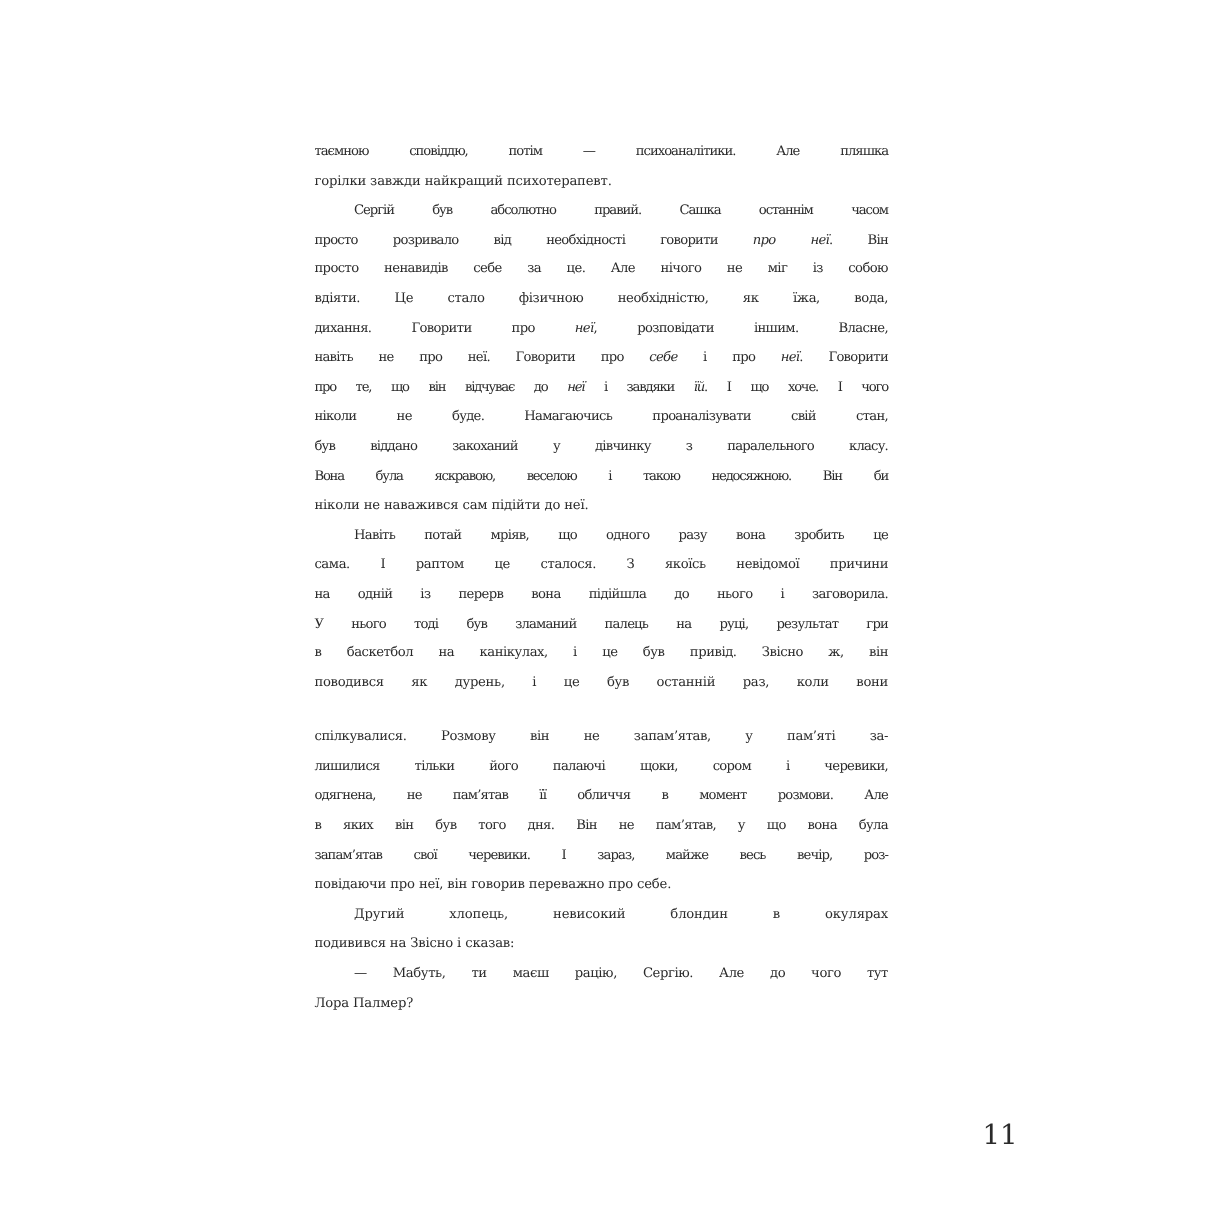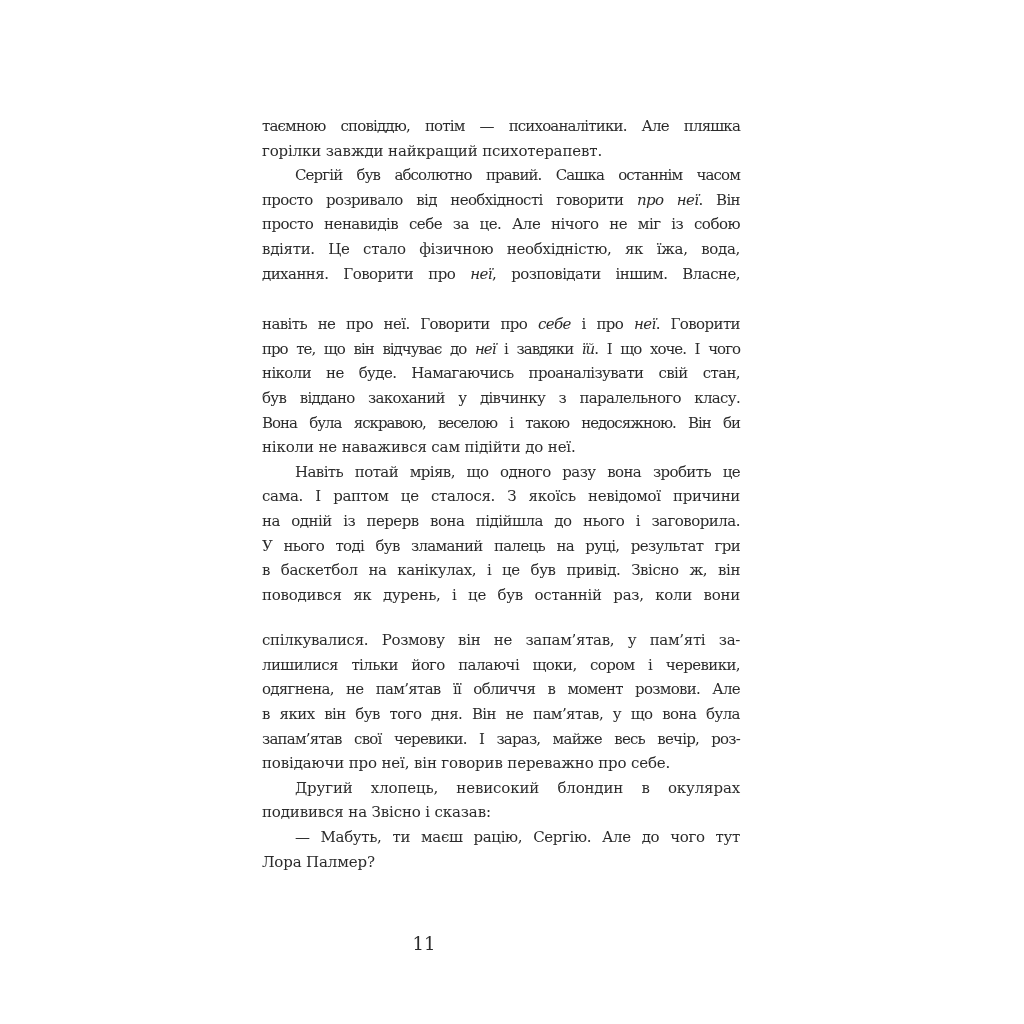--- a/index.html
+++ b/index.html
@@ -19,21 +19,21 @@
       width: 1024px;
       height: 1024px;
       background: #ffffff;
     }
     .text-block {
       position: absolute;
       left: 262px;
       top: 114px;
       width: 478px;
       font-family: "DejaVu Serif", "Liberation Serif", serif;
-      font-size: 15px;
+      font-size: 11px;
       line-height: 24.6px;
       color: #2b2b2b;
       letter-spacing: -0.15px;
     }
     .line {
       display: block;
       white-space: nowrap;
       text-align: justify;
       text-align-last: justify;
       height: 24.6px;
@@ -44,40 +44,40 @@
     .line.indent {
       padding-left: 33px;
     }
     .line span { }
     .it { font-style: italic; }
     .page-number {
       position: absolute;
       left: 0;
       width: 848px;
       top: 933px;
-      text-align: center;
+      text-align: right;
       font-family: "DejaVu Serif", "Liberation Serif", serif;
-      font-size: 18px;
+      font-size: 23px;
       color: #2b2b2b;
       padding-left: 0px;
     }
   </style>
 </head>
 <body>
 
 <div class="page">
   <div class="text-block" id="text-block">
       <div class="line" style="letter-spacing: -0.841px;"><span>таємною сповіддю, потім — психоаналітики. Але пляшка</span></div>
       <div class="line last"><span>горілки завжди найкращий психотерапевт.</span></div>
       <div class="line indent" style="letter-spacing: -0.889px;"><span>Сергій був абсолютно правий. Сашка останнім часом</span></div>
       <div class="line" style="letter-spacing: -0.627px;"><span>просто розривало від необхідності говорити </span><span class="it">про неї</span><span>. Він</span></div>
       <div class="line" style="letter-spacing: -0.507px;"><span>просто ненавидів себе за це. Але нічого не міг із собою</span></div>
       <div class="line" style="letter-spacing: -0.312px;"><span>вдіяти. Це стало фізичною необхідністю, як їжа, вода,</span></div>
       <div class="line" style="letter-spacing: -0.559px;"><span>дихання. Говорити про </span><span class="it">неї</span><span>, розповідати іншим. Власне,</span></div>
-      <div class="line" style="letter-spacing: -0.604px; margin-top: 26px;"><span>навіть не про неї. Говорити про </span><span class="it">себе</span><span> і про </span><span class="it">неї</span><span>. Говорити</span></div>
+      <div class="line" style="letter-spacing: -0.604px;"><span>навіть не про неї. Говорити про </span><span class="it">себе</span><span> і про </span><span class="it">неї</span><span>. Говорити</span></div>
       <div class="line" style="letter-spacing: -1.01px;"><span>про те, що він відчуває до </span><span class="it">неї</span><span> і завдяки </span><span class="it">їй</span><span>. І що хоче. І чого</span></div>
       <div class="line" style="letter-spacing: -0.613px;"><span>ніколи не буде. Намагаючись проаналізувати свій стан,</span></div>
       <div class="line" style="letter-spacing: -0.681px;"><span>був віддано закоханий у дівчинку з паралельного класу.</span></div>
       <div class="line" style="letter-spacing: -1.011px;"><span>Вона була яскравою, веселою і такою недосяжною. Він би</span></div>
       <div class="line last"><span>ніколи не наважився сам підійти до неї.</span></div>
       <div class="line indent" style="letter-spacing: -0.607px;"><span>Навіть потай мріяв, що одного разу вона зробить це</span></div>
       <div class="line" style="letter-spacing: -0.357px;"><span>сама. І раптом це сталося. З якоїсь невідомої причини</span></div>
       <div class="line" style="letter-spacing: -0.526px;"><span>на одній із перерв вона підійшла до нього і заговорила.</span></div>
       <div class="line" style="letter-spacing: -0.698px;"><span>У нього тоді був зламаний палець на руці, результат гри</span></div>
       <div class="line" style="letter-spacing: -0.404px;"><span>в баскетбол на канікулах, і це був привід. Звісно ж, він</span></div>

